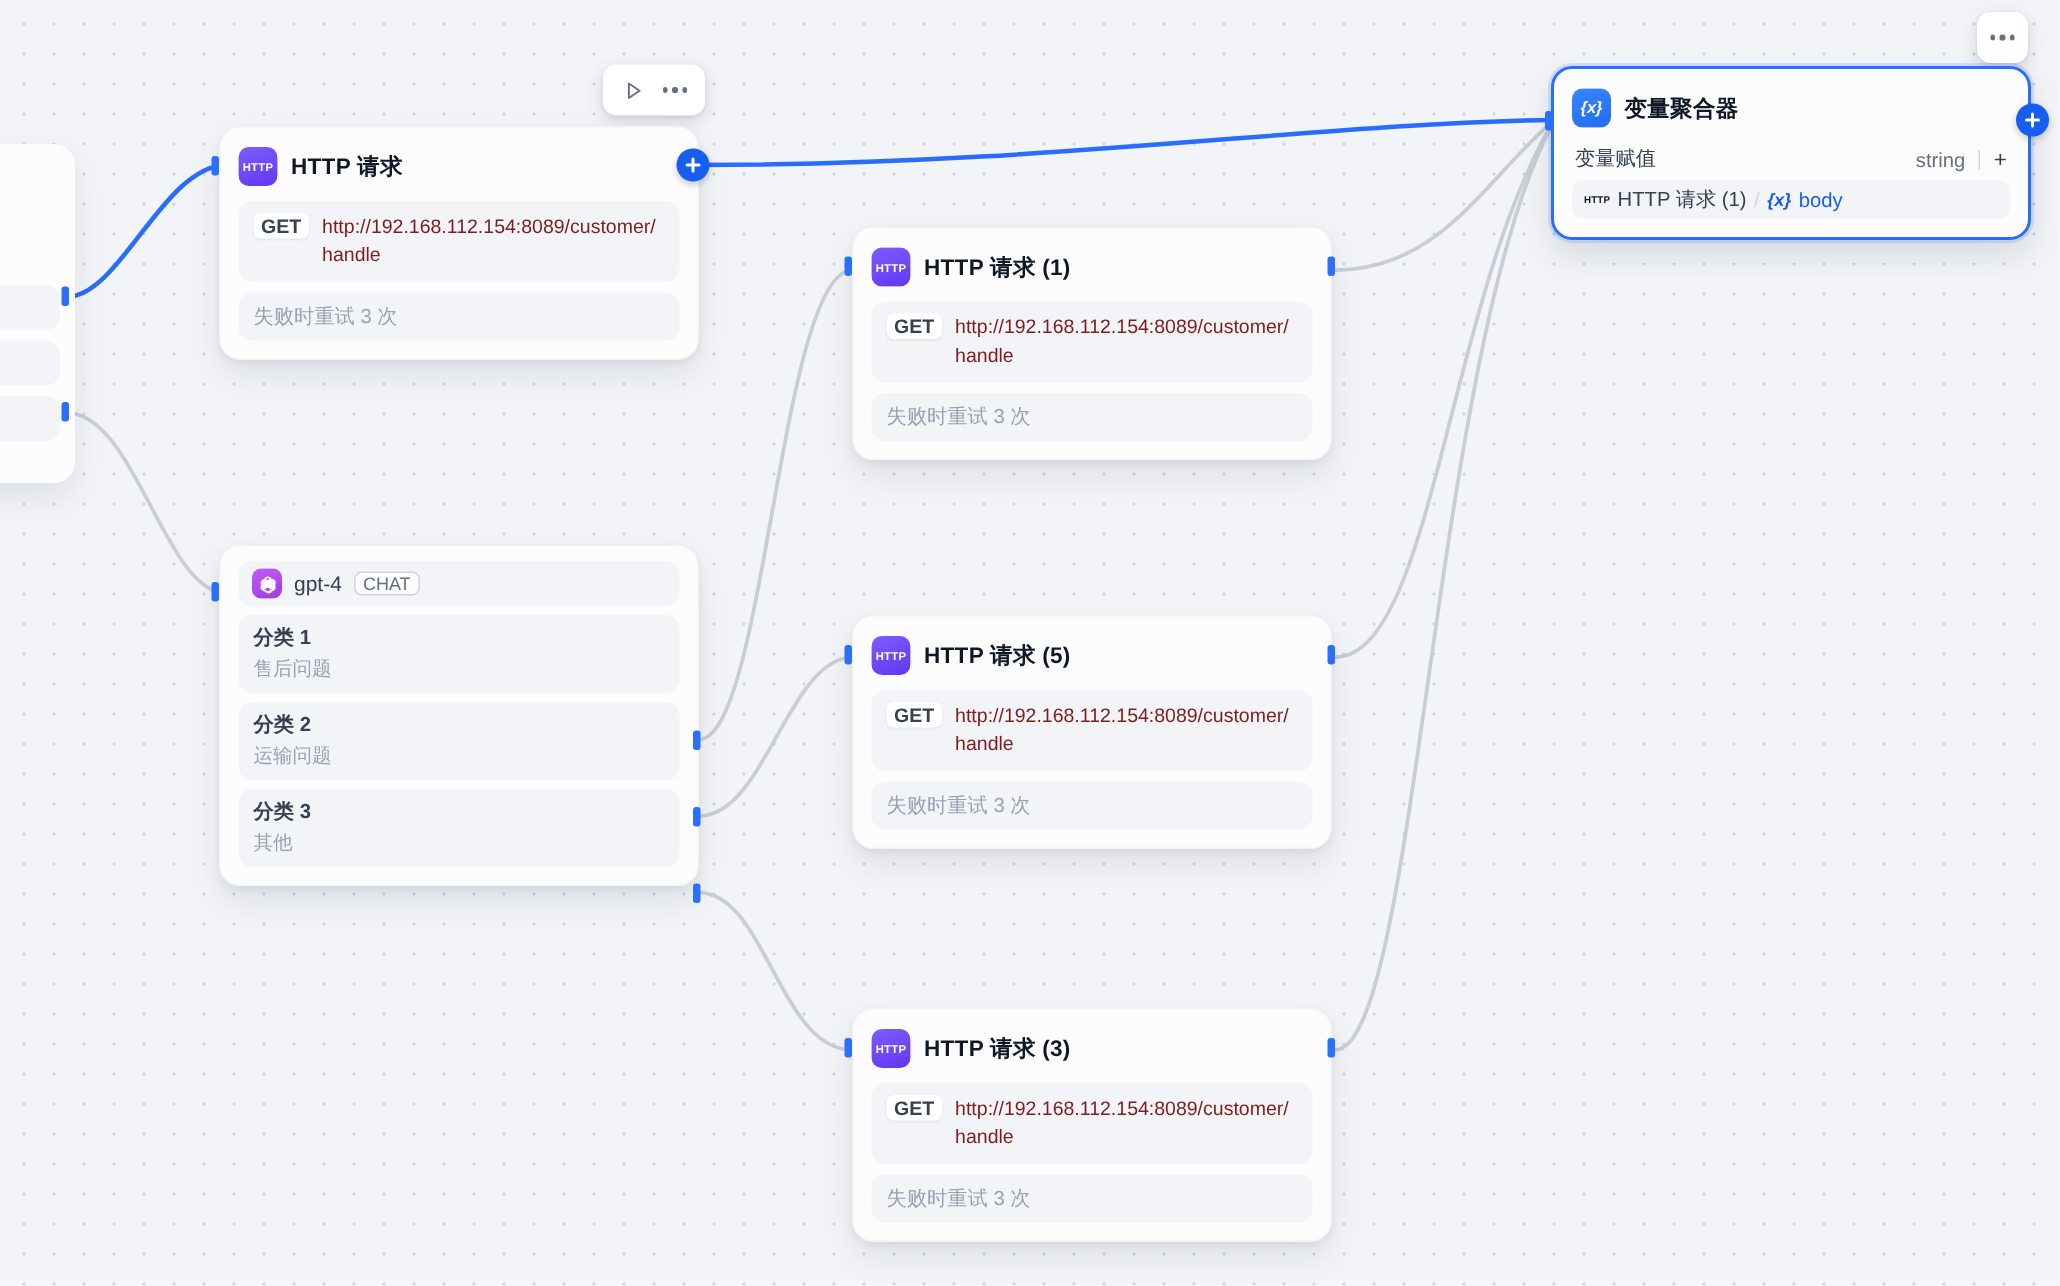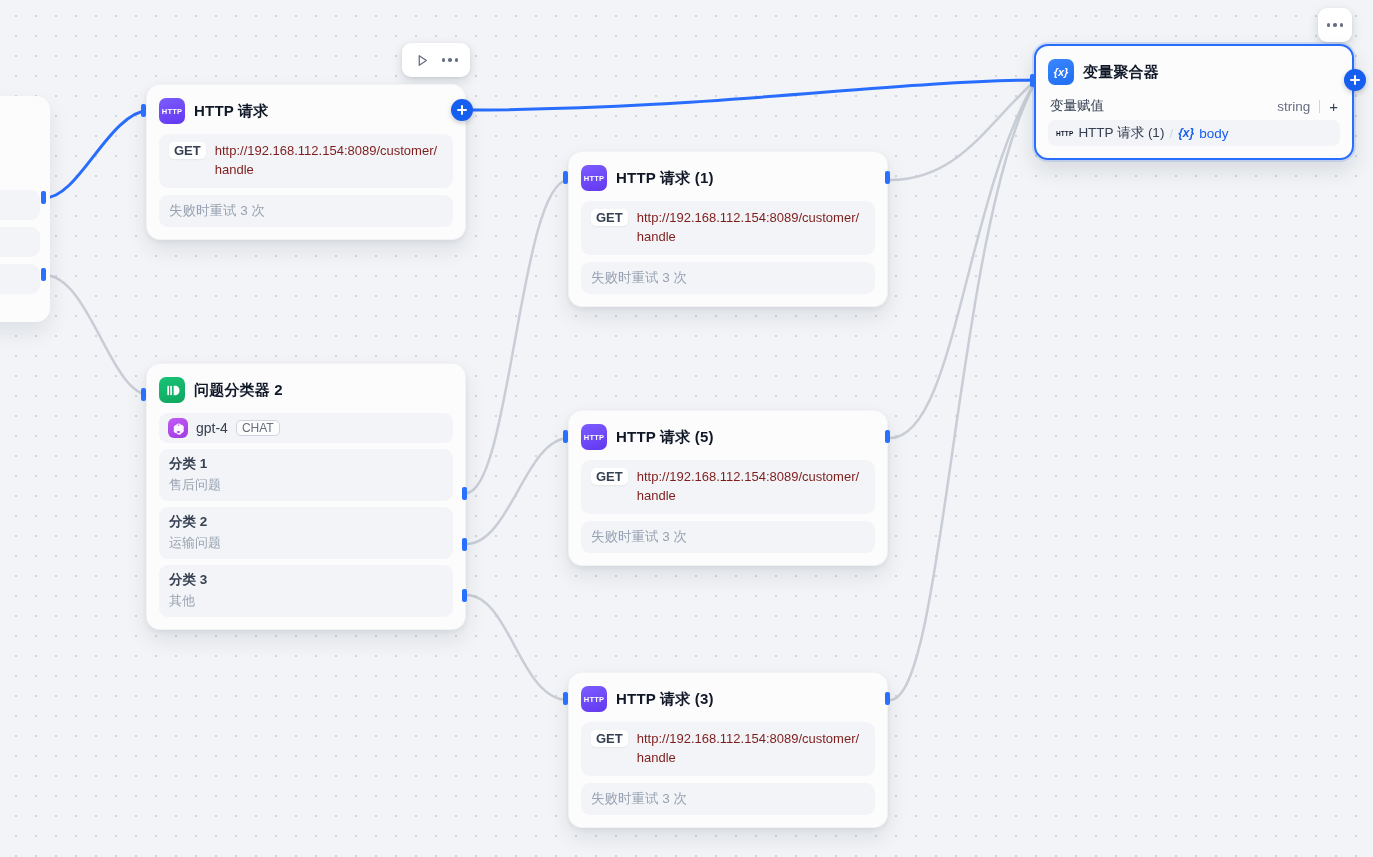--- a/index.html
+++ b/index.html
@@ -211,30 +211,20 @@
     <div class="url-box">
       <span class="verb">GET</span>
       <span class="url">http://192.168.112.154:8089/customer/handle</span>
     </div>
     <div class="retry-box">失败时重试 3 次</div>
   </div>
   <div class="h-in" style="left:141px; top:104px;"></div>
   <div class="plus-btn" style="left:451px; top:99px;"></div>
 
   <div class="node" style="left:146px; top:363px; width:320px;">
-    <div class="node-head">
-      <span class="ico ico-class">
-        <svg width="15" height="15" viewBox="0 0 16 16">
-          <rect x="2.5" y="3" width="1.8" height="10" rx="0.8" fill="#fff"></rect>
-          <rect x="5.6" y="3" width="1.8" height="10" rx="0.8" fill="#fff"></rect>
-          <path d="M9.2 3 h2.2 a3.6 4.4 0 0 1 0 10 h-2.2 z" fill="#fff"></path>
-        </svg>
-      </span>
-      <span class="node-title">问题分类器 2</span>
-    </div>
     <div class="model-box">
       <span class="ico-gpt">
         <svg width="13" height="13" viewBox="0 0 24 24" fill="#fff">
           <path d="M12 2.6a5.2 5.2 0 0 0-4.6 2.8 5.2 5.2 0 0 0-3.6 7.6 5.2 5.2 0 0 0 4.6 7.8 5.2 5.2 0 0 0 4.6 2.6 5.2 5.2 0 0 0 4.6-2.8 5.2 5.2 0 0 0 3.6-7.6A5.2 5.2 0 0 0 16.6 5.2 5.2 5.2 0 0 0 12 2.6zm0 2a3.2 3.2 0 0 1 2.3 1L12 7l-2.3-1.4A3.2 3.2 0 0 1 12 4.6zM8 18.4l4-2.3 4 2.3-4 2.3z" opacity="0.95"></path>
           <circle cx="12" cy="12" r="3.4" fill="none" stroke="#fff" stroke-width="1.6"></circle>
         </svg>
       </span>
       <span class="model-name">gpt-4</span>
       <span class="model-tag">CHAT</span>
     </div>

